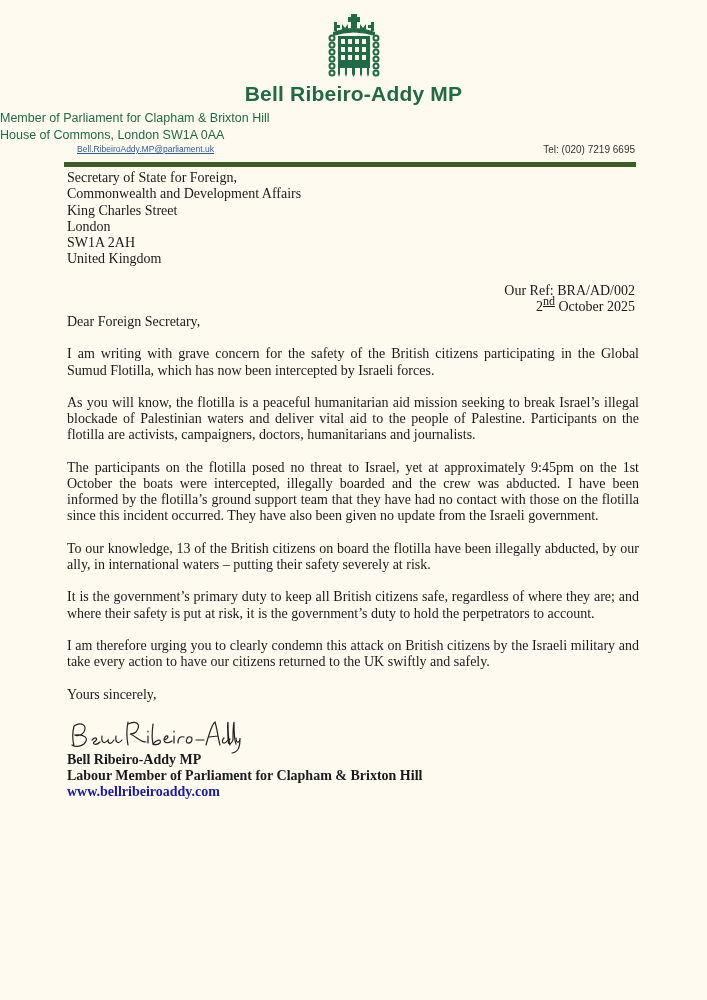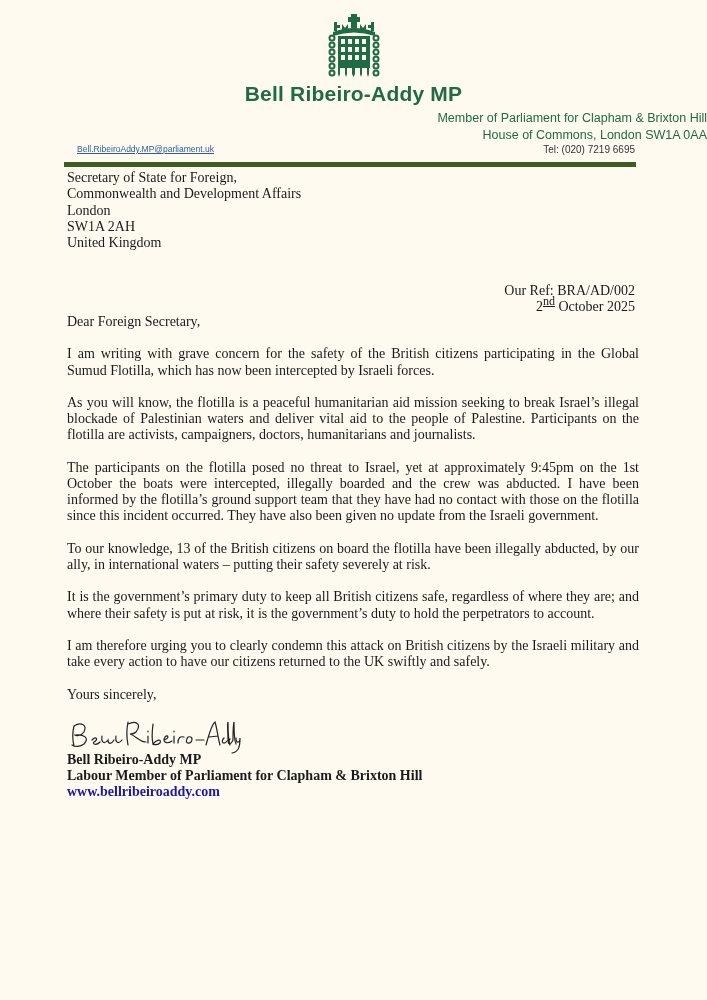--- a/index.html
+++ b/index.html
@@ -11,21 +11,21 @@
       font-family: "Liberation Serif", "DejaVu Serif", serif;
       color: #1a1a1a;
     }
     .logo { position: absolute; left: 328px; top: 14px; width: 52px; height: 66px; }
     .hdr-name {
       position: absolute; left: 0; width: 707px; top: 82px; text-align: center;
       font-family: "Liberation Sans", "DejaVu Sans", sans-serif;
       font-weight: bold; font-size: 21px; color: #1f6b45; letter-spacing: 0.2px;
     }
     .hdr-line {
-      position: absolute; left: 0; width: 707px; text-align: right;
+      position: absolute; left: 0; width: 707px; text-align: left;
       font-family: "Liberation Sans", "DejaVu Sans", sans-serif;
       font-size: 12.5px; color: #1f6b45;
     }
     .hdr-line.l1 { top: 111px; }
     .hdr-line.l2 { top: 128px; }
     .email {
       position: absolute; left: 65px; top: 144px;
       font-family: "Liberation Sans", "DejaVu Sans", sans-serif;
       font-size: 8.5px; color: #2a5d9a; text-decoration: underline; padding-left: 12px;
     }
@@ -111,20 +111,21 @@
 <div class="hdr-name">Bell Ribeiro-Addy MP</div>
 <div class="hdr-line l1">Member of Parliament for Clapham &amp; Brixton Hill</div>
 <div class="hdr-line l2">House of Commons, London SW1A 0AA</div>
 <a class="email">Bell.RibeiroAddy.MP@parliament.uk</a>
 <div class="tel">Tel: (020) 7219 6695</div>
 <div class="rule"></div>
 
 <div class="address">
   <div>Secretary of State for Foreign,</div>
   <div>Commonwealth and Development Affairs</div>
+  <div>King Charles Street</div>
   <div>London</div>
   <div>SW1A 2AH</div>
   <div>United Kingdom</div>
 </div>
 
 <div class="ref">
   <div>Our Ref: BRA/AD/002</div>
   <div><span>2</span><sup>nd</sup><span> October 2025</span></div>
 </div>
 

